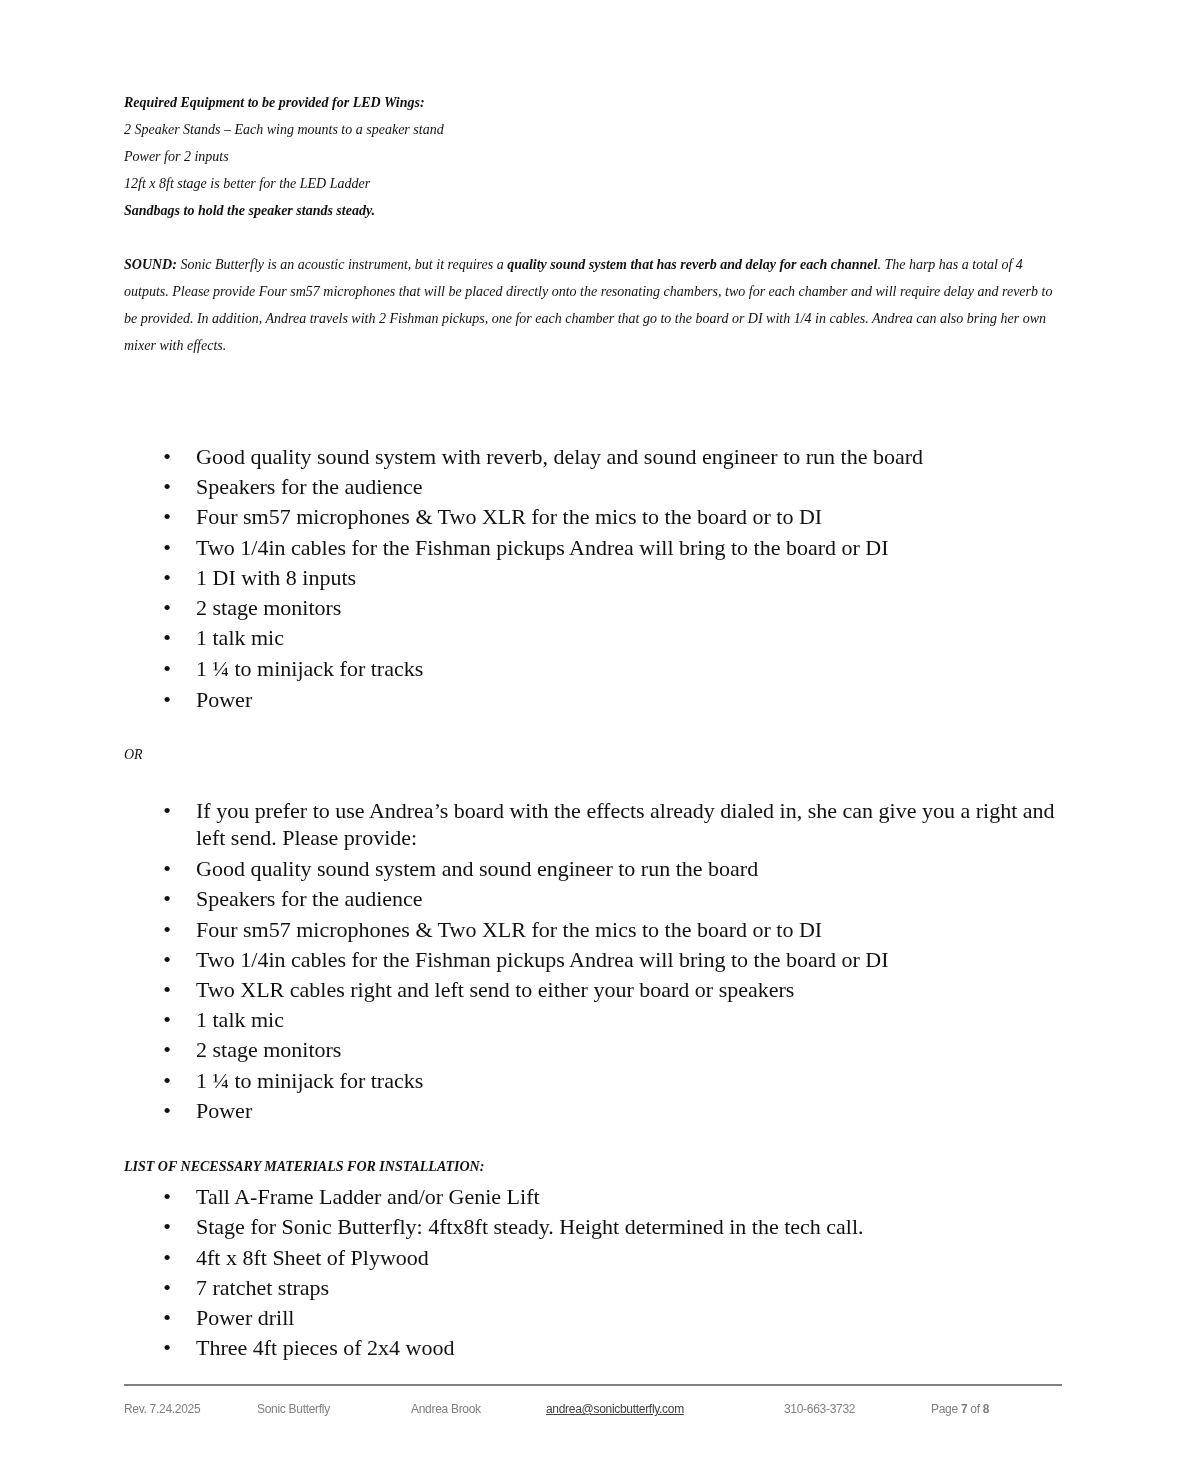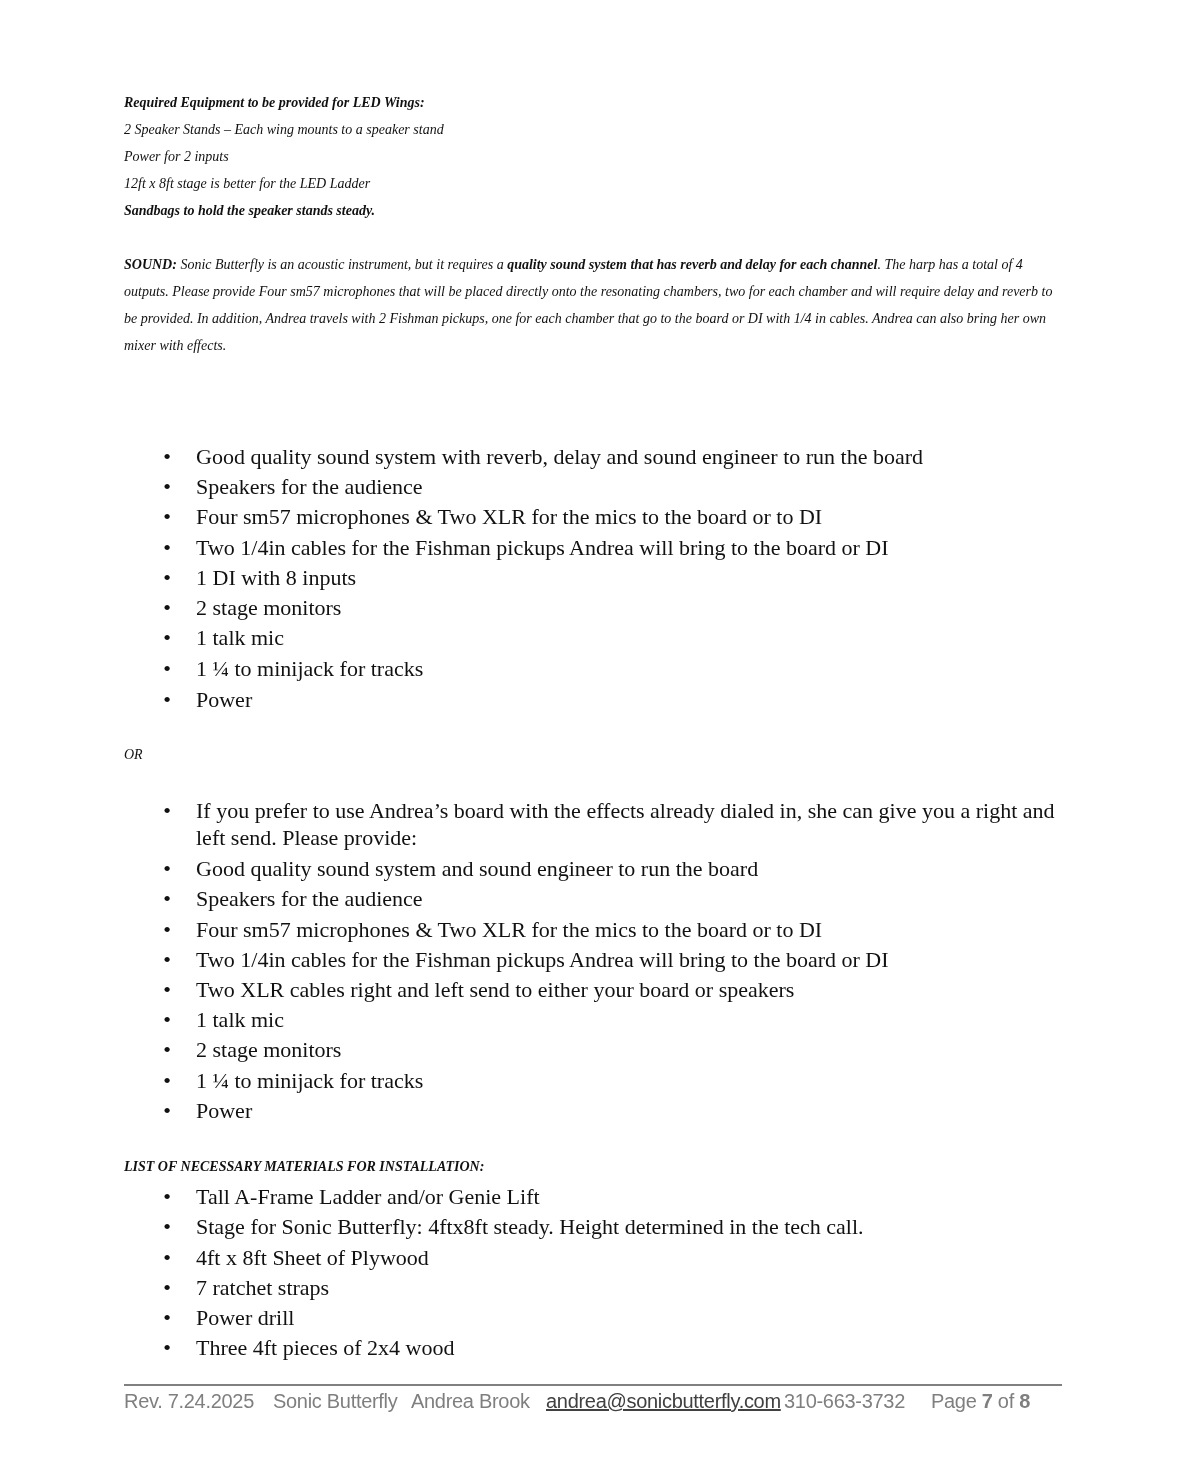--- a/index.html
+++ b/index.html
@@ -8,21 +8,21 @@
   .page { position: absolute; left: 0; top: 0; width: 1192px; height: 1484px; }
   .text { font-size: 14px; line-height: 27px; font-style: italic; }
   .block { position: absolute; left: 124px; width: 940px; }
   .b { font-weight: bold; }
   ul.blist { list-style: none; margin: 0; padding: 0; position: absolute; left: 160px; width: 905px; }
   ul.blist li { position: relative; padding-left: 36px; font-size: 22px; line-height: 27px; margin: 0; }
   ul.blist li .bullet { position: absolute; left: 0; top: 0; width: 14px; text-align: center; }
   .footer { position: absolute; left: 124px; top: 1384px; width: 938px; }
   .footer .rule { height: 2px; background: #808080; width: 938px; }
   .footer .row { position: relative; height: 28px; font-family: "Liberation Sans Narrow", "Liberation Sans", sans-serif;
-                 font-size: 20px; color: #7f7f7f; }
+                 font-size: 12px; color: #7f7f7f; margin-top: 12px; }
   .footer .row span { position: absolute; top: 4px; white-space: nowrap; letter-spacing: -0.3px; }
   .footer a { color: #404040; }
   .footer .pnum { font-weight: bold; color: #7f7f7f; }
 </style>
 </head>
 <body>
 
 <div class="page">
 
   <div class="block text" style="top:89px;">
@@ -72,21 +72,21 @@
     <li style="margin-bottom:3px;"><span class="bullet">•</span><span>4ft x 8ft Sheet of Plywood</span></li>
     <li style="margin-bottom:3px;"><span class="bullet">•</span><span>7 ratchet straps</span></li>
     <li style="margin-bottom:3px;"><span class="bullet">•</span><span>Power drill</span></li>
     <li><span class="bullet">•</span><span>Three 4ft pieces of 2x4 wood</span></li>
   </ul>
 
   <div class="footer">
     <div class="rule"></div>
     <div class="row">
       <span style="left:0;">Rev. 7.24.2025</span>
-      <span style="left:149px;">Sonic Butterfly</span>
+      <span style="left:133px;">Sonic Butterfly</span>
       <span style="left:287px;">Andrea Brook</span>
       <span style="left:422px;"><a href="#">andrea@sonicbutterfly.com</a></span>
       <span style="left:660px;">310-663-3732</span>
       <span style="left:807px;"><span style="position:static;">Page </span><span class="pnum" style="position:static;">7</span><span style="position:static;"> of </span><span class="pnum" style="position:static;">8</span></span>
     </div>
   </div>
 
 </div>
 
 </body></html>

